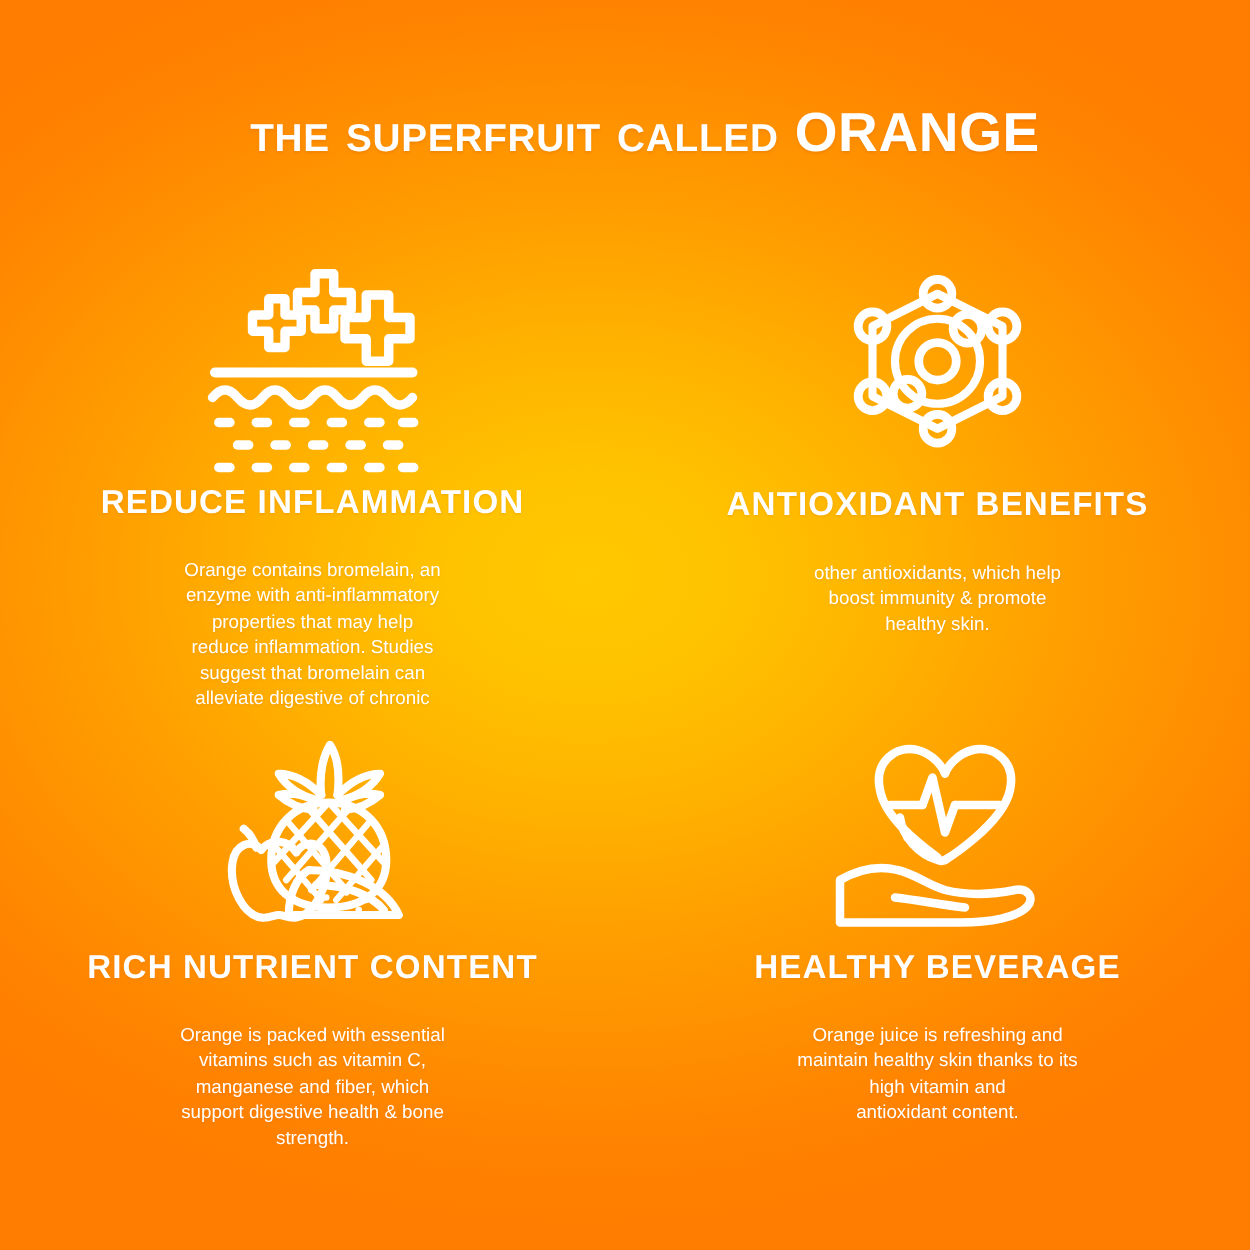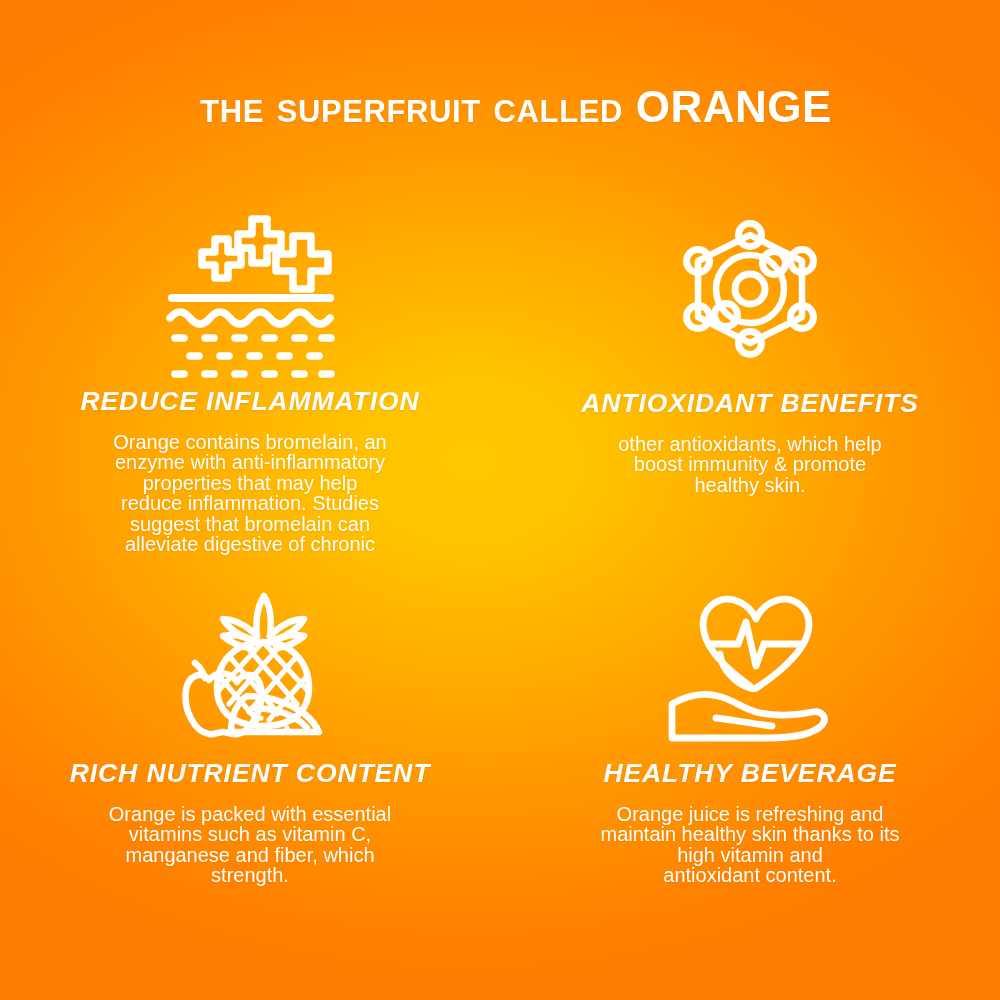--- a/index.html
+++ b/index.html
@@ -89,28 +89,27 @@
 
   .card-title {
     color: #ffffff;
     font-size: 26.5px;
     font-weight: 700;
     letter-spacing: 0.9px;
     margin-top: 22px;
     text-align: center;
     white-space: nowrap;
     text-shadow: 0 1px 2px rgba(190,90,0,0.20);
-    font-style: italic;
   }
   .card-body {
     color: #ffffff;
-    font-size: 20px;
+    font-size: 15px;
     line-height: 20.4px;
     text-align: center;
-    margin-top: 15px;
+    margin-top: 30px;
     width: 330px;
     text-shadow: 0 1px 2px rgba(190,90,0,0.18);
   }
   .card-body span { display: block; }
 
   
   .card-2 .card-title { margin-top: 24px; text-align: right; }
   .card-3 { padding-top: 6px; }
   .card-4 { padding-top: 6px; }
   .card-3 .card-title, .card-4 .card-title { margin-top: 16px; }
@@ -242,20 +241,21 @@
             <circle cx="100" cy="134" r="2.6"></circle>
             <circle cx="118" cy="136" r="2.6"></circle>
           </g>
         </svg>
       </div>
       <div class="card-title">RICH NUTRIENT CONTENT</div>
       <div class="card-body">
         <span>Orange is packed with essential</span>
         <span>vitamins such as vitamin C,</span>
         <span>manganese and fiber, which</span>
+        <span>support digestive health &amp; bone</span>
         <span>strength.</span>
       </div>
     </div>
 
     <div class="card card-4">
       <div class="icon-box">
         <svg width="172" height="150" viewBox="0 0 172 150" fill="none" stroke="#ffffff" stroke-width="6.8" stroke-linecap="round" stroke-linejoin="round">
 
           <path d="M92 96 C92 96 138 68 144 40 C149 17 131 4 114 8 C102 11 94 21 92 27
                    C90 21 82 11 70 8 C53 4 35 17 40 40 C44 62 70 82 86 94" stroke-width="6.8"></path>

